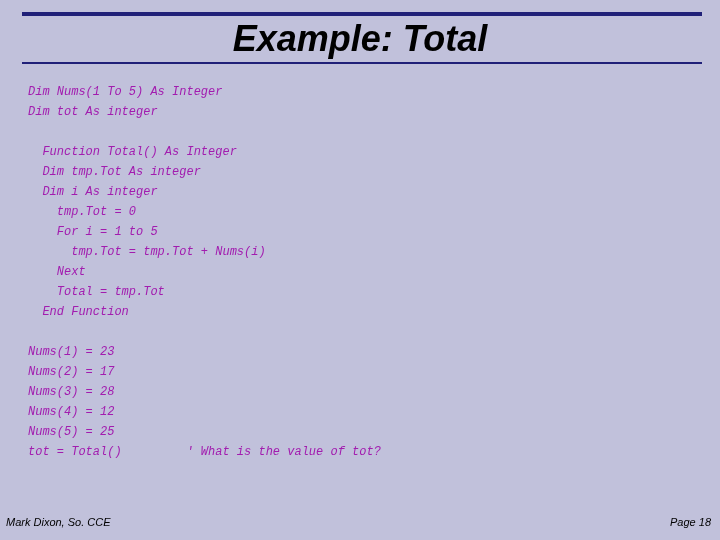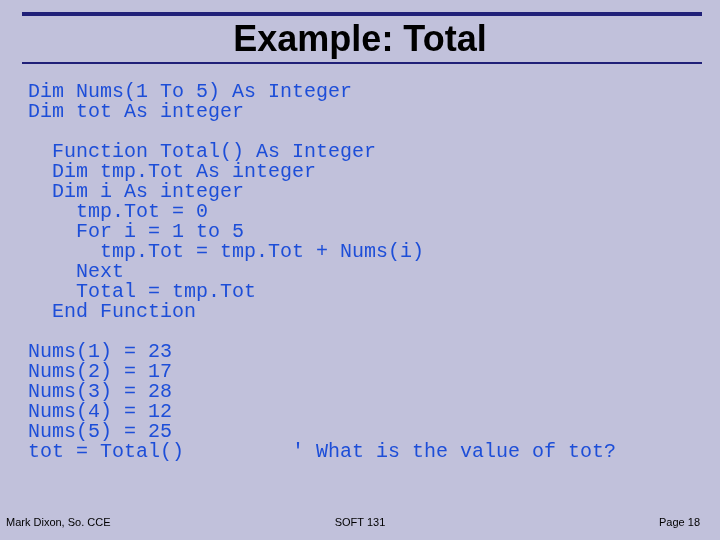--- a/index.html
+++ b/index.html
@@ -1,15 +1,15 @@
 <!DOCTYPE html>
 <html><head>
 <meta charset="utf-8">
 <style>
-  * { margin: 0; padding: 0; box-sizing: border-box; }
+  * { margin: 0; padding: 0; box-sizing: border-box; font-style: italic; }
   html, body { width: 720px; height: 540px; overflow: hidden; }
   body {
     background: #c1c1db;
     font-family: Arial, Helvetica, sans-serif;
     position: relative;
   }
   .rule-top {
     position: absolute;
     left: 22px;
     right: 18px;
@@ -33,38 +33,38 @@
     right: 18px;
     top: 62px;
     height: 2px;
     background: #202078;
   }
   .code {
     position: absolute;
     left: 28px;
     top: 82px;
     font-family: "Courier New", Courier, monospace;
-    font-size: 20px;
+    font-size: 12px;
     line-height: 20px;
-    color: #1d4ed8;
+    color: #a21caf;
     white-space: pre;
   }
   .footer {
     position: absolute;
     left: 0;
     right: 0;
     bottom: 8px;
     height: 16px;
     font-size: 11px;
     color: #000;
     margin-top: 8px;
   }
   .footer .l { position: absolute; left: 6px; }
   .footer .c { position: absolute; left: 0; right: 0; text-align: center; }
-  .footer .r { position: absolute; right: 20px; }
+  .footer .r { position: absolute; right: 9px; }
 </style>
 </head>
 <body>
 
 <div class="rule-top"></div>
 <div class="title">Example: Total</div>
 <div class="rule-under"></div>
 
 <div class="code">Dim Nums(1 To 5) As Integer
 Dim tot As integer
@@ -81,15 +81,14 @@
 
 Nums(1) = 23
 Nums(2) = 17
 Nums(3) = 28
 Nums(4) = 12
 Nums(5) = 25
 tot = Total()         ' What is the value of tot?</div>
 
 <div class="footer">
   <span class="l">Mark Dixon, So. CCE</span>
-  <span class="c">SOFT 131</span>
   <span class="r">Page 18</span>
 </div>
 
 </body></html>

